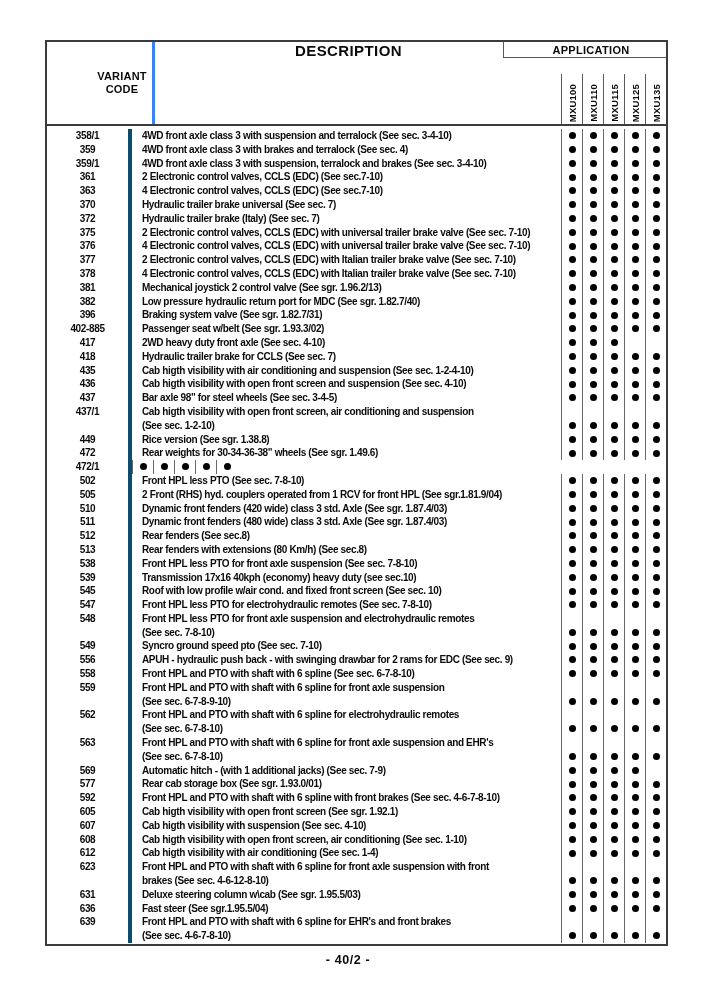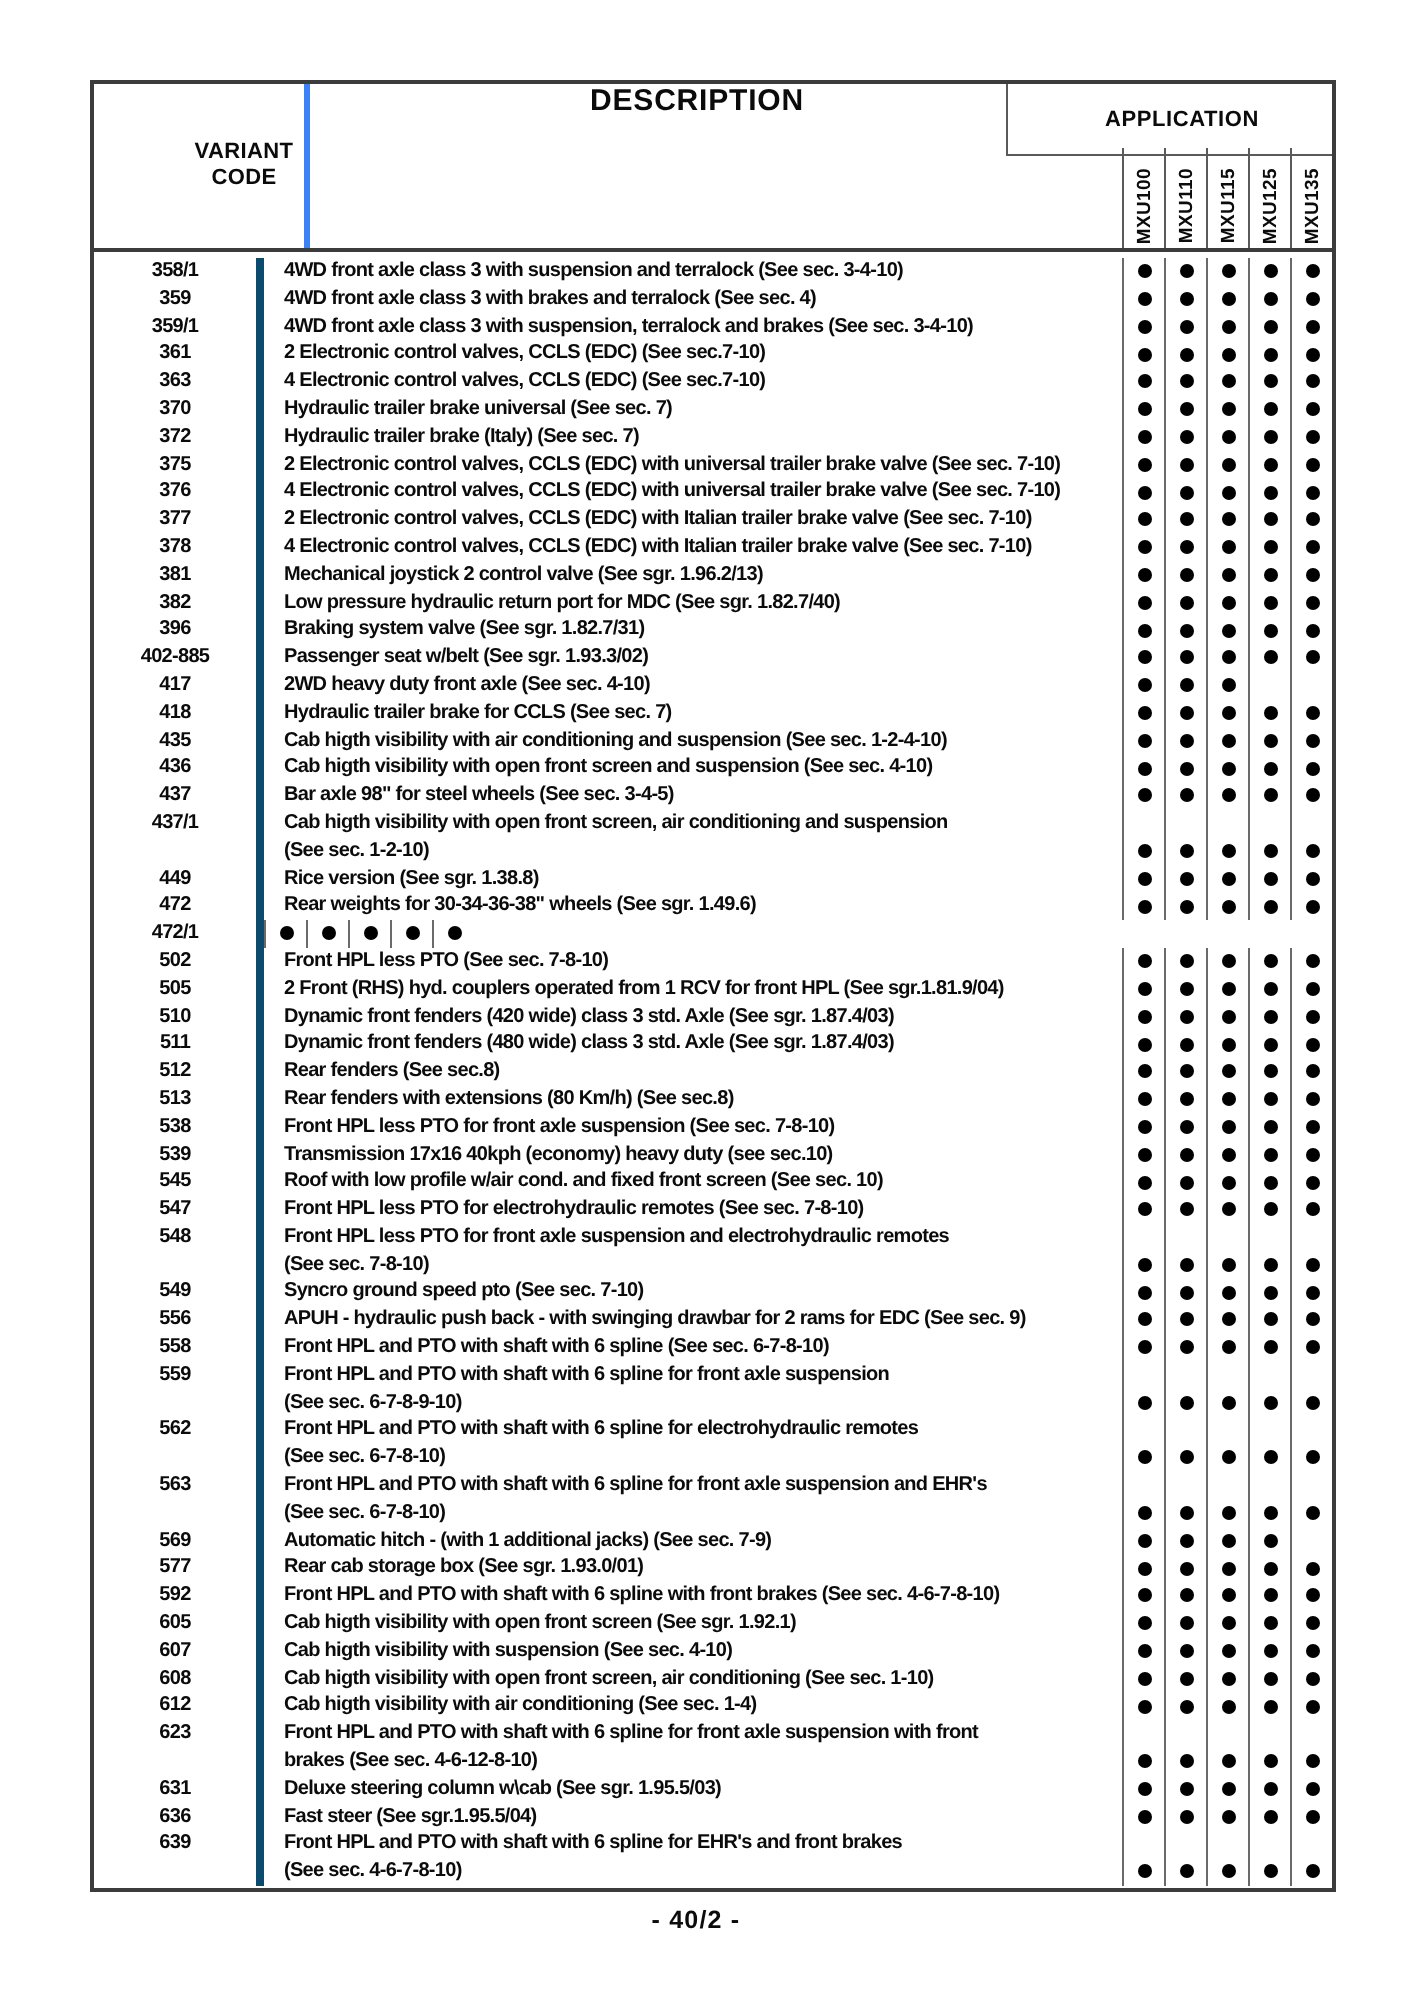--- a/index.html
+++ b/index.html
@@ -25,21 +25,21 @@
   .variant-head span {
     display:block; width:62px; text-align:center;
     font-weight:bold; font-size:11px; line-height:13.5px; letter-spacing:0.2px;
   }
   .desc-head {
     position:absolute; left:85px; top:0; width:433px; height:100%;
     display:flex; align-items:flex-start; justify-content:center;
     font-weight:bold; font-size:15px; letter-spacing:0.4px;
   }
   .app-box {
-    position:absolute; right:0; top:0; width:163px; height:36px;
+    position:absolute; right:0; top:0; width:163px; height:16px;
     border-left:1px solid #5a5a5a; border-bottom:1px solid #5a5a5a; box-sizing:border-box;
     display:flex; align-items:center; justify-content:center;
     font-weight:bold; font-size:11px; letter-spacing:0.3px; background:#fff;padding-left:12px;
   }
   .models { position:absolute; right:0; bottom:0; width:105px; height:50px; display:flex; }
   .model-cell {
     width:21px; box-sizing:border-box; border-left:1px solid #5a5a5a;
     display:flex; align-items:flex-end; justify-content:center;
   }
   .model-cell span {

